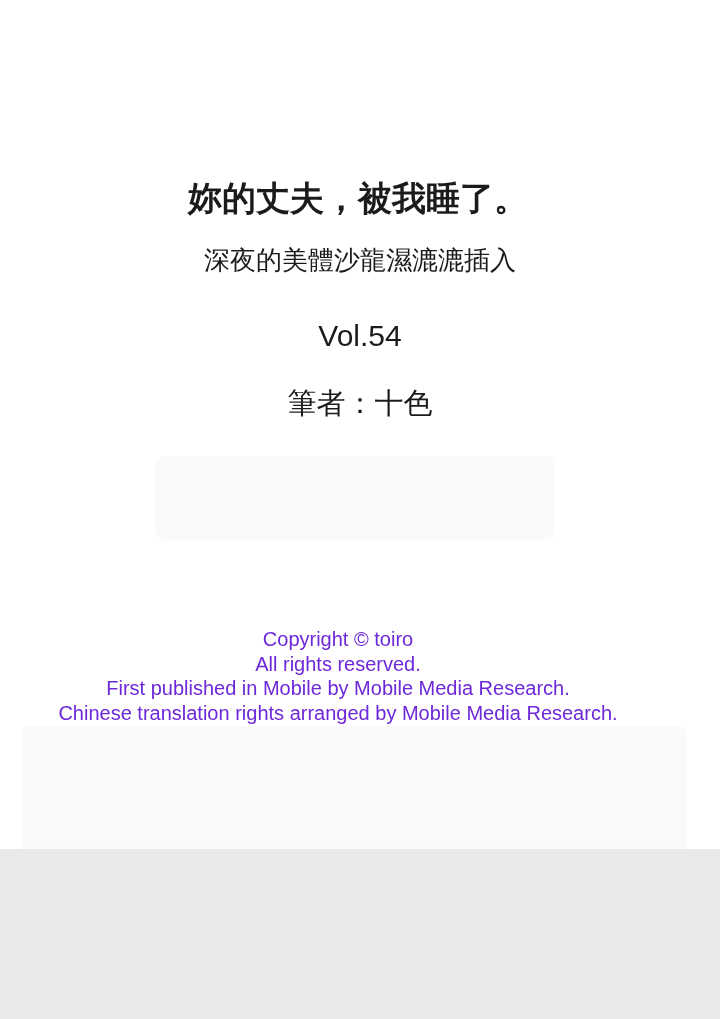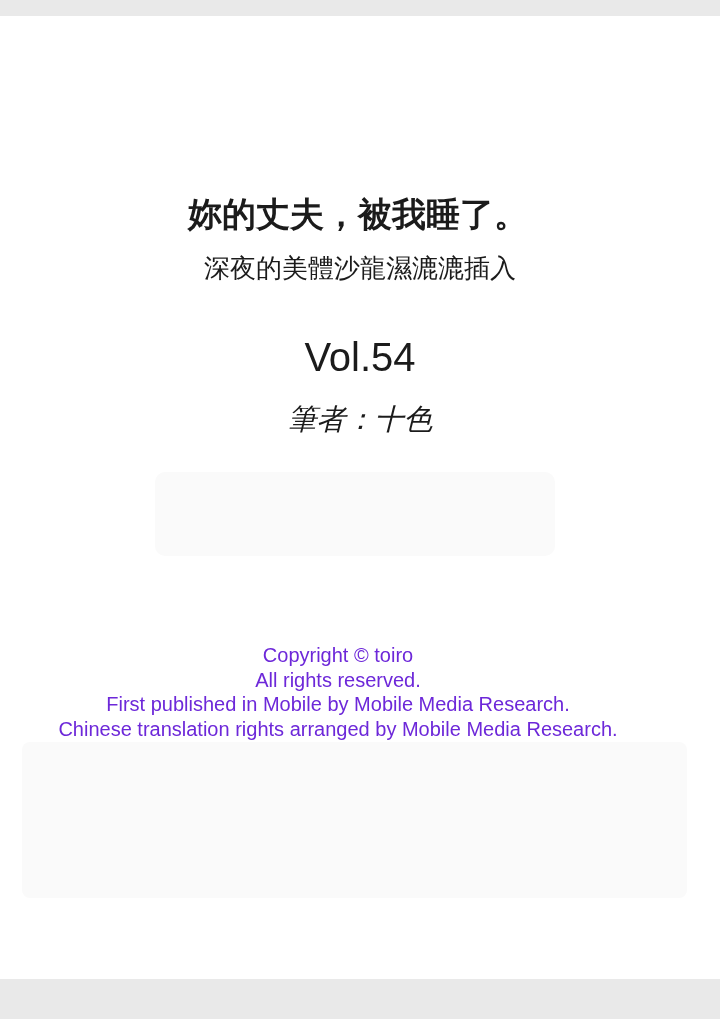--- a/index.html
+++ b/index.html
@@ -3,69 +3,68 @@
 <meta charset="utf-8">
 <style>
   html, body {
     margin: 0;
     padding: 0;
     background: #e9e9e9;
   }
   .page {
     position: relative;
     width: 720px;
-    height: 963px;
-    margin: 16px auto;
+    height: 849px;
+    margin: 0 auto;
     background: #ffffff;
     overflow: hidden;
     font-family: "Liberation Sans", "DejaVu Sans", sans-serif;
     color: #1b1b1b;
   }
   .abs { position: absolute; }
 
   .title {
     top: 176px;
     left: 0;
     width: 720px;
     text-align: center;
     font-size: 34px;
     font-weight: 600;
     letter-spacing: 0px;
     color: #1b1b1b;
     transform: translateX(-2px);
     white-space: nowrap;
   }
   .subtitle {
-    top: 235px;
+    top: 243px;
     left: 0;
     width: 720px;
     text-align: center;
     font-size: 26px;
     font-weight: 500;
     color: #1b1b1b;
     white-space: nowrap;
   }
   .volume {
     top: 319px;
     left: 0;
     width: 720px;
     text-align: center;
-    font-size: 40px;
+    font-size: 30px;
     font-weight: 400;
     color: #1b1b1b;
   }
   .author {
     top: 384px;
     left: 0;
     width: 720px;
     text-align: center;
     font-size: 29px;
     font-weight: 500;
     color: #1b1b1b;
-    font-style: italic;
   }
   .faded-block {
     background: #fafafa;
     border-radius: 10px;
   }
   .faded-block.top-block {
     left: 155px;
     top: 456px;
     width: 400px;
     height: 84px;

